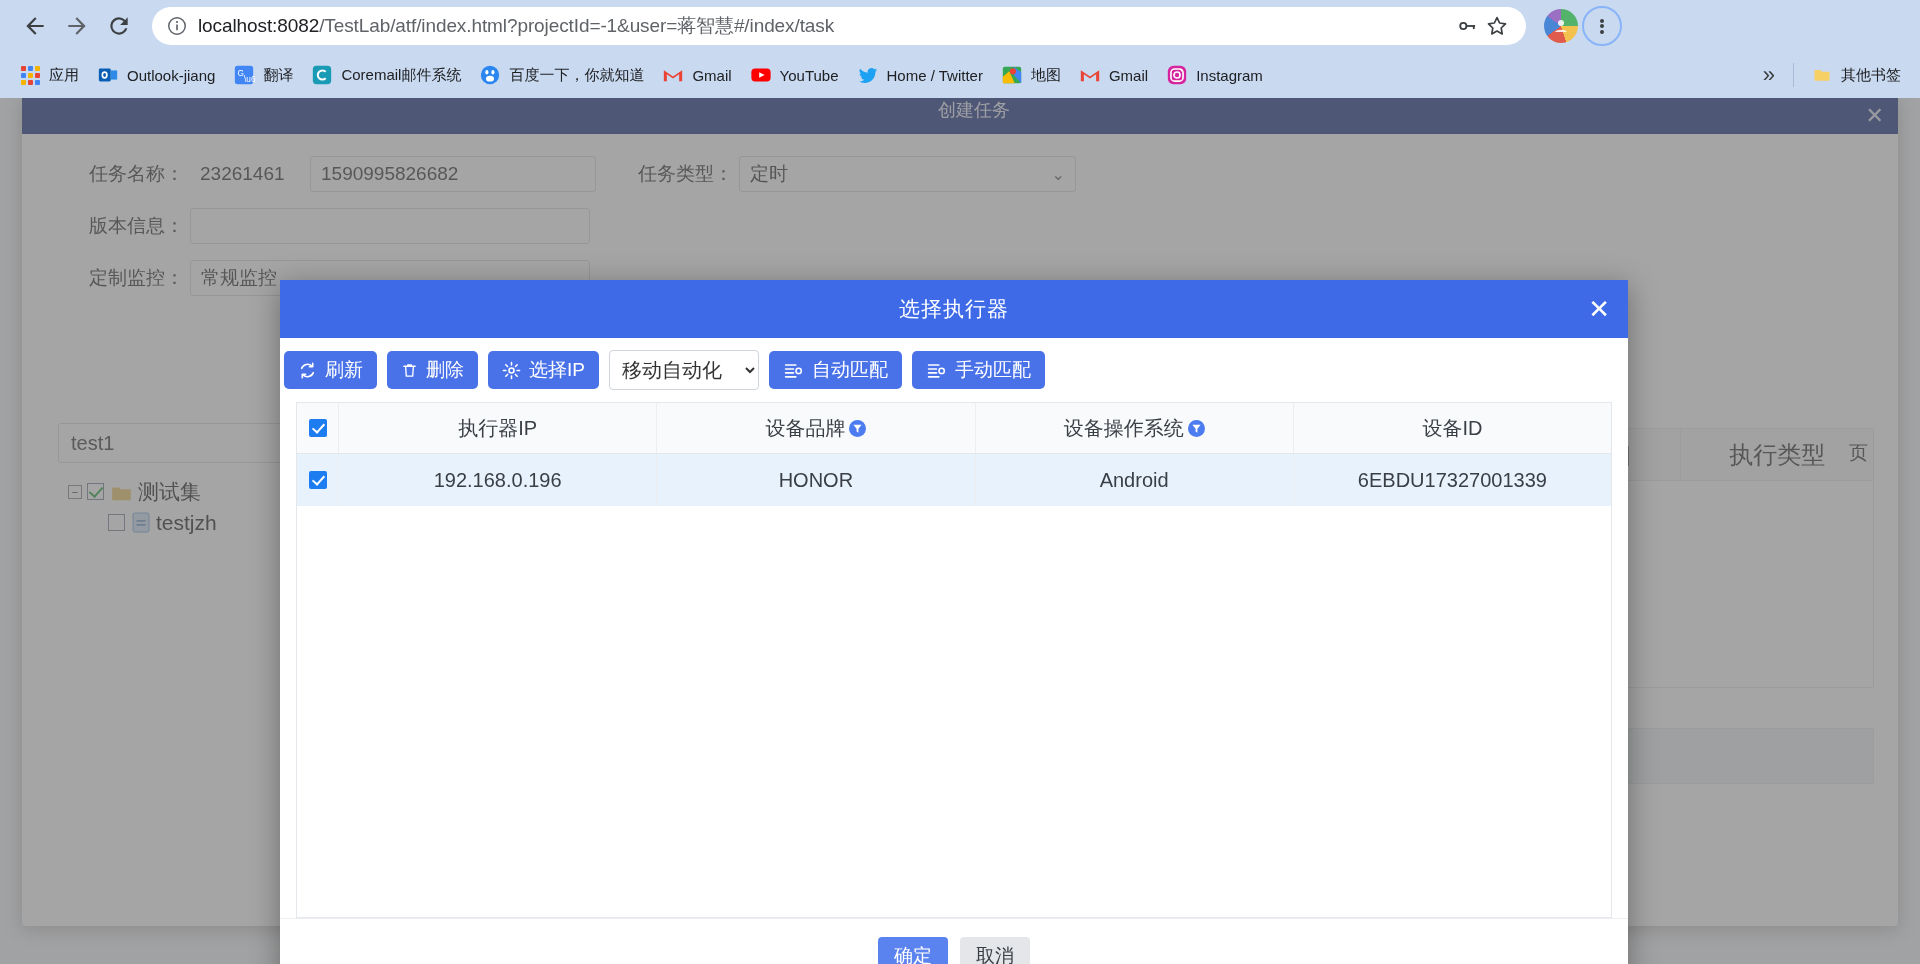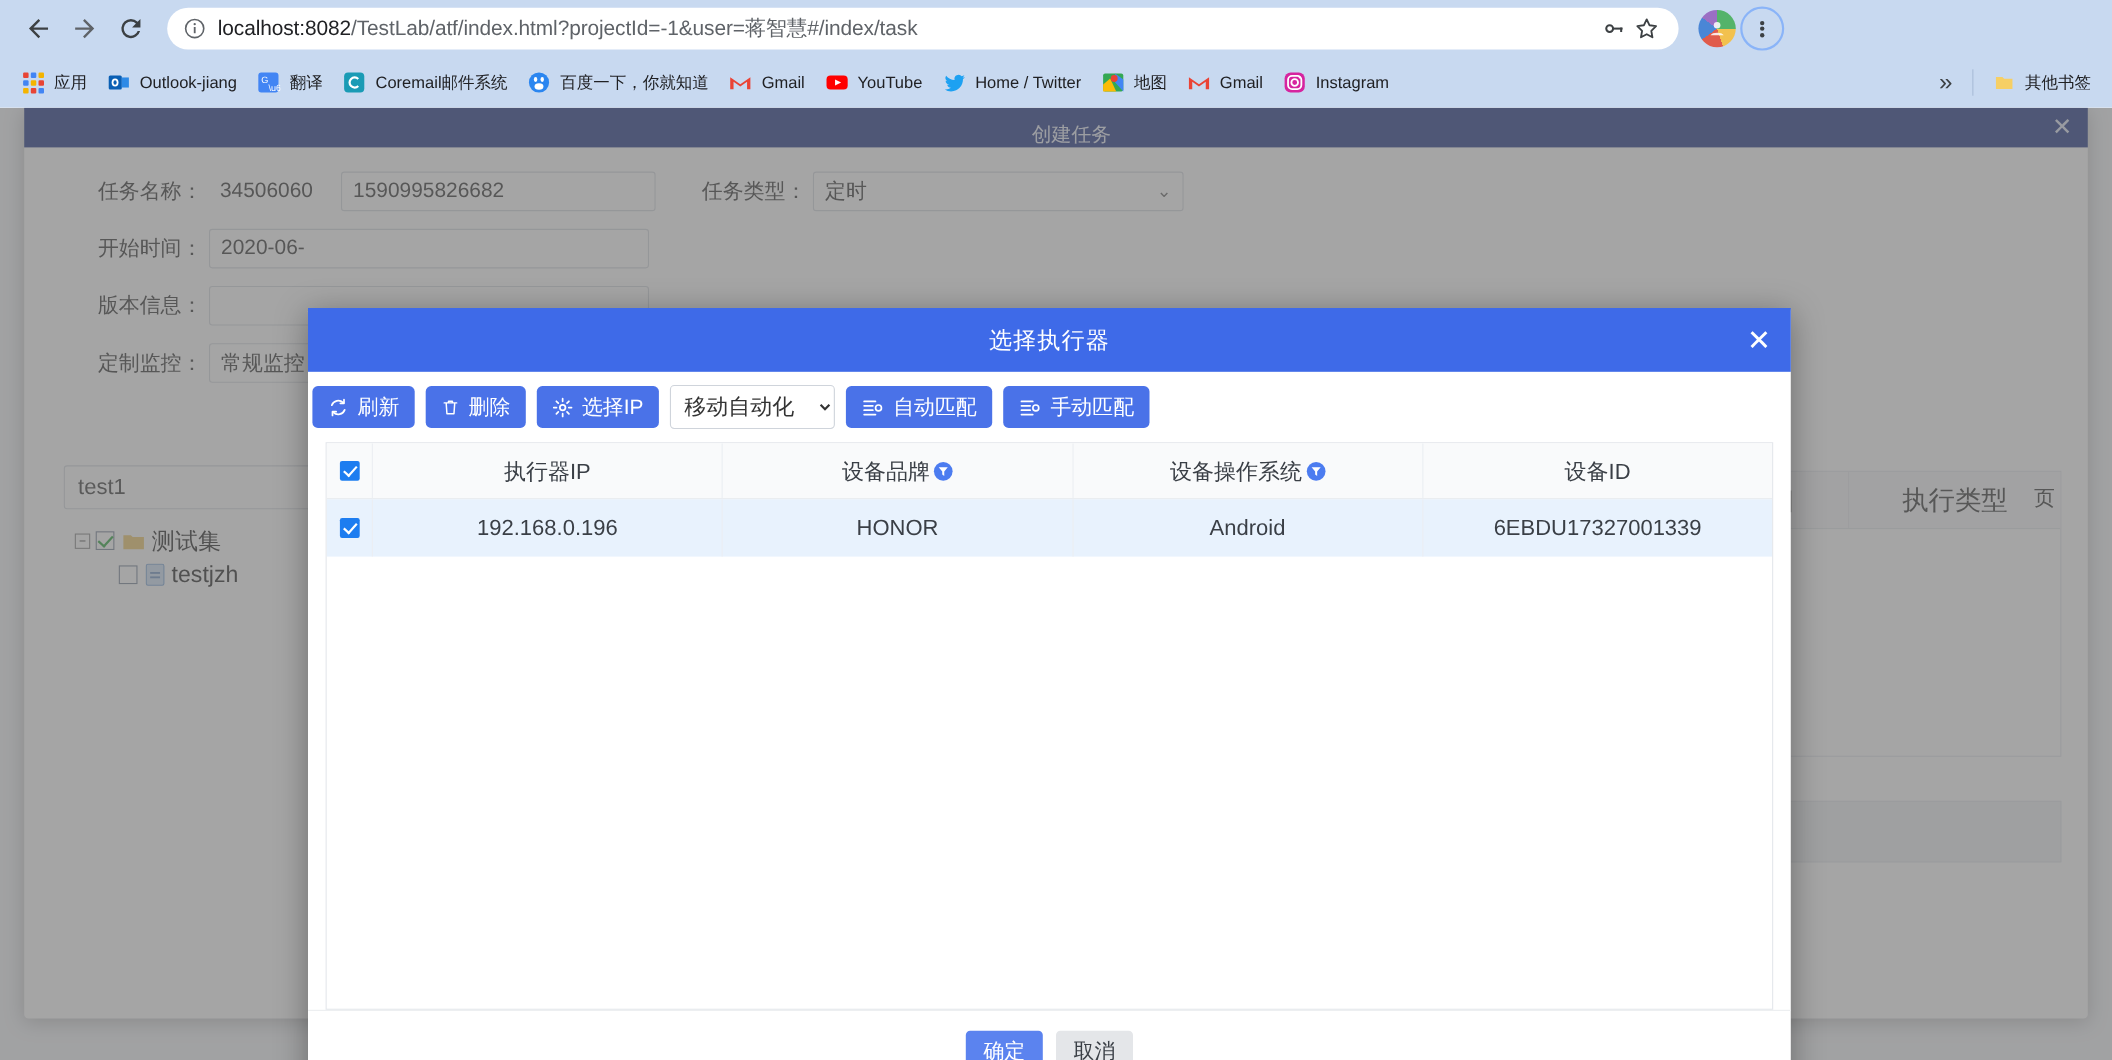--- a/index.html
+++ b/index.html
@@ -85,21 +85,21 @@
   }
   
   #bg-dialog {
     position:absolute; left: 22px; top: 0px; width: 1876px; height: 828px;
     background:#ffffff; border-radius: 4px;
     box-shadow: 0 3px 18px rgba(0,0,0,.25);
   }
   #bg-dialog-header {
     position:absolute; left:0; top:0; width:100%; height: 36px;
     background:#1f3383; color:#e8ecf8;
-    display:flex; align-items:flex-end; justify-content:center;
+    display:flex; align-items:flex-start; justify-content:center;
     font-size: 18px;
     padding-left: 28px;
   }
   #bg-dialog-close {
     position:absolute; right: 14px; top: 6px; color:#dfe5f5;
     font-size: 22px; cursor:pointer; line-height: 24px;
   }
   #bg-form { position:absolute; left: 0; top: 36px; width: 100%; padding: 14px 0 0 0;}
   .bg-row { display:flex; align-items:center; height: 52px; padding-left: 44px;}
   .bg-label { width: 118px; text-align: right; font-size: 19px; color:#333;
@@ -439,31 +439,27 @@
 
     <div id="bg-dialog">
       <div id="bg-dialog-header">
         <span>创建任务</span>
         <span id="bg-dialog-close">✕</span>
       </div>
 
       <div id="bg-form">
         <div class="bg-row">
           <span class="bg-label">任务名称：</span>
-          <span class="bg-input" style="width:120px;border:none;background:transparent">34506060</span>
+          <span class="bg-input" style="width:120px;border:none;background:transparent">23261461</span>
           <span class="bg-input" style="width:286px">1590995826682</span>
           <span class="bg-label" style="width:auto;margin-left:42px">任务类型：</span>
           <span class="bg-input bg-select" style="width:337px">
             <span>定时</span>
             <span class="caret">⌄</span>
           </span>
-        </div>
-        <div class="bg-row">
-          <span class="bg-label">开始时间：</span>
-          <span class="bg-input" style="width:400px">2020-06-</span>
         </div>
         <div class="bg-row">
           <span class="bg-label">版本信息：</span>
           <span class="bg-input" style="width:400px"></span>
         </div>
         <div class="bg-row">
           <span class="bg-label">定制监控：</span>
           <span class="bg-input bg-select" style="width:400px">
             <span>常规监控</span>
           </span>

